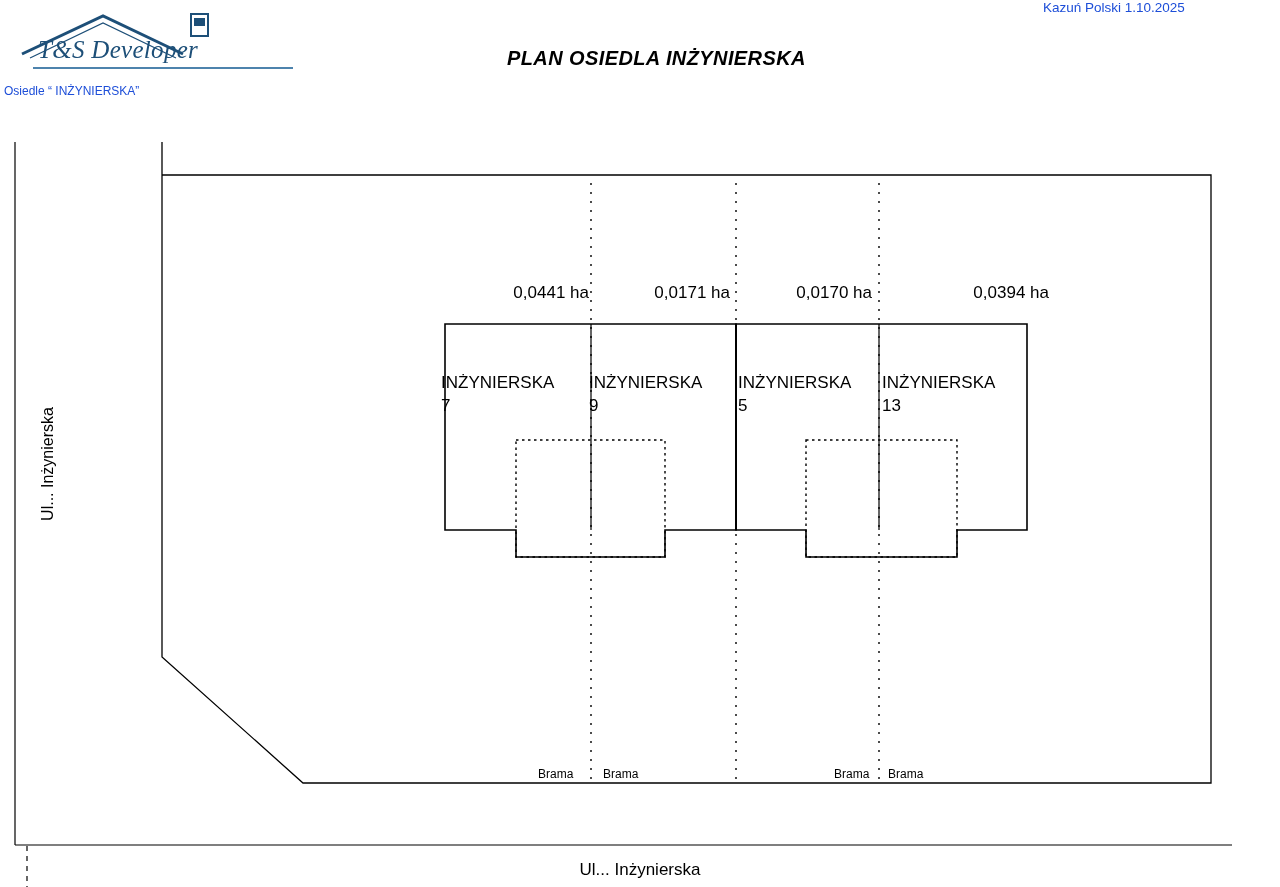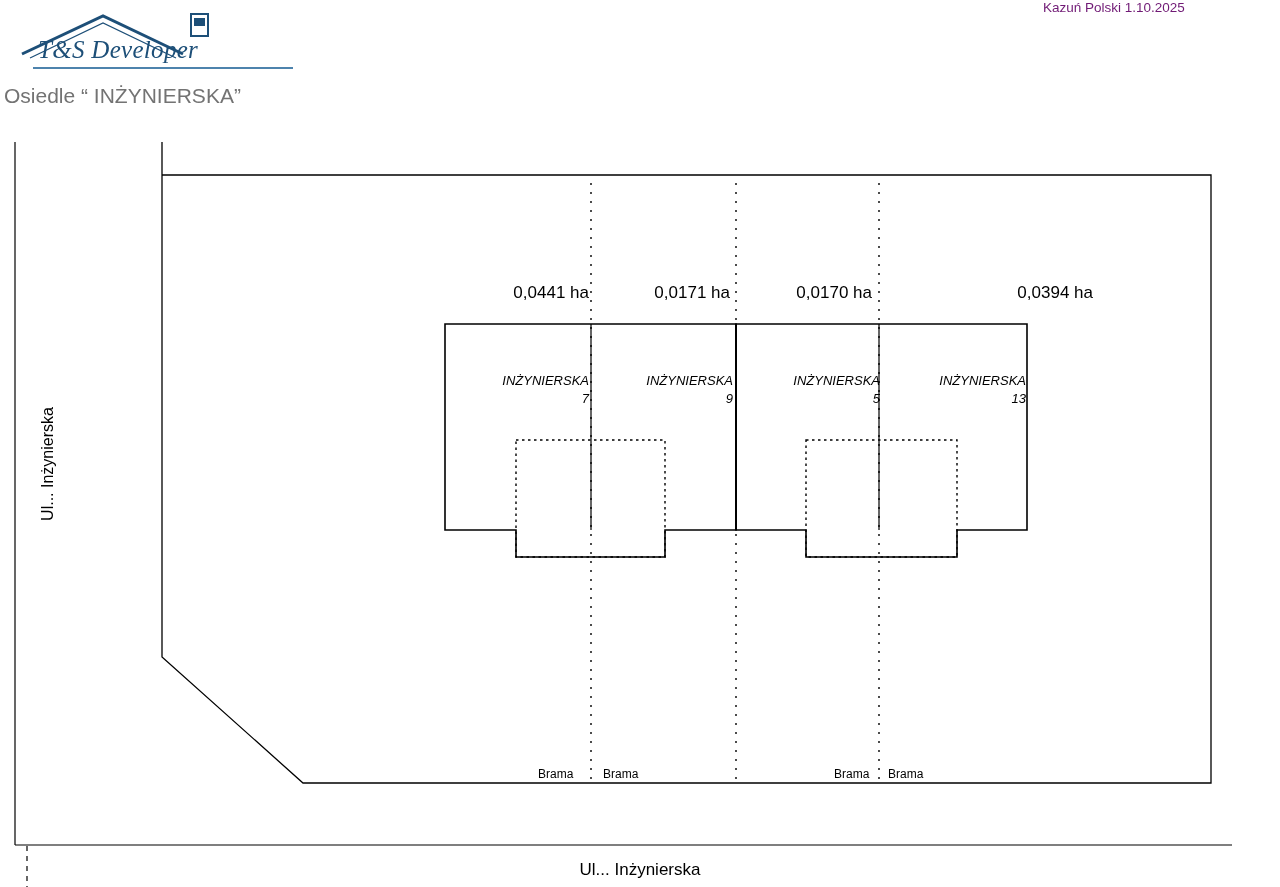--- a/index.html
+++ b/index.html
@@ -18,21 +18,21 @@
     overflow: hidden;
     background: #ffffff;
   }
   .abs { position: absolute; }
 
   
   #date-label {
     left: 1043px;
     top: 0px;
     font-size: 13.5px;
-    color: #701a75;
+    color: #1d4ed8;
     white-space: nowrap;
   }
   #logo-block {
     left: 8px;
     top: 6px;
     width: 300px;
     height: 74px;
   }
   #logo-text {
     position: absolute;
@@ -42,22 +42,22 @@
     font-style: italic;
     font-weight: normal;
     font-size: 25px;
     color: #1d4f78;
     letter-spacing: 0.3px;
     white-space: nowrap;
   }
   #estate-label {
     left: 4px;
     top: 84px;
-    font-size: 21px;
-    color: #737373;
+    font-size: 12px;
+    color: #1d4ed8;
     white-space: nowrap;
   }
   #plan-title {
     left: 507px;
     top: 47px;
     font-size: 20px;
     font-style: italic;
     font-weight: bold;
     color: #000;
     letter-spacing: 0.4px;
@@ -71,26 +71,25 @@
   }
 
   
   .area-label {
     font-size: 17px;
     color: #000;
     text-align: right;
     white-space: nowrap;
   }
   .house-label {
-    font-size: 13px;
+    font-size: 17px;
     color: #000;
-    text-align: right;
+    text-align: left;
     line-height: 1.35;
     white-space: nowrap;
-    font-style: italic;
   }
   .gate-label {
     font-size: 12px;
     color: #000;
     white-space: nowrap;
     text-align: center;
   }
   #street-left-label {
     left: -22px;
     top: 455px;
@@ -125,20 +124,21 @@
       <path d="M22 52 L95 17 L168 52" fill="none" stroke="#1d4f78" stroke-width="1.2"></path>
       <rect x="183" y="8" width="17" height="22" fill="none" stroke="#1d4f78" stroke-width="2"></rect>
       <rect x="186" y="12" width="11" height="8" fill="#1d4f78"></rect>
       <line x1="25" y1="62" x2="285" y2="62" stroke="#4d83ad" stroke-width="2"></line>
     </svg>
     <div id="logo-text">T&amp;S Developer</div>
   </div>
 
   <div class="abs" id="estate-label">Osiedle “ INŻYNIERSKA”</div>
 
+  <div class="abs" id="plan-title">PLAN OSIEDLA INŻYNIERSKA</div>
 
   <svg class="abs" id="plan-svg" width="1280" height="887" viewBox="0 0 1280 887">
 
     <line x1="15" y1="142" x2="15" y2="845" stroke="#000" stroke-width="1.2"></line>
     <line x1="27" y1="846" x2="27" y2="887" stroke="#000" stroke-width="1.2" stroke-dasharray="5 5"></line>
 
     <path d="M162 142 L162 175 L1211 175 L1211 783 L303 783 L162 657 L162 142" fill="none" stroke="#000" stroke-width="1.3"></path>
 
     <line x1="15" y1="845" x2="1232" y2="845" stroke="#000" stroke-width="1.2"></line>
 
@@ -153,21 +153,21 @@
     <path d="M736 324 L1027 324 L1027 530 L957 530 L957 557 L806 557 L806 530 L736 530 Z" fill="none" stroke="#000" stroke-width="1.6"></path>
     <line x1="879" y1="324" x2="879" y2="530" stroke="#000" stroke-width="1.2"></line>
 
     <rect x="516" y="440" width="149" height="117" fill="none" stroke="#000" stroke-width="1.4" stroke-dasharray="2.5 3.5"></rect>
     <rect x="806" y="440" width="151" height="117" fill="none" stroke="#000" stroke-width="1.4" stroke-dasharray="2.5 3.5"></rect>
   </svg>
 
   <div class="abs area-label" style="left:441px; top:283px; width:148px;">0,0441 ha</div>
   <div class="abs area-label" style="left:606px; top:283px; width:124px;">0,0171 ha</div>
   <div class="abs area-label" style="left:748px; top:283px; width:124px;">0,0170 ha</div>
-  <div class="abs area-label" style="left:953px; top:283px; width:140px;">0,0394 ha</div>
+  <div class="abs area-label" style="left:909px; top:283px; width:140px;">0,0394 ha</div>
 
   <div class="abs house-label" style="left:441px; top:372px; width:148px;">
     <div>INŻYNIERSKA</div>
     <div>7</div>
   </div>
   <div class="abs house-label" style="left:589px; top:372px; width:144px;">
     <div>INŻYNIERSKA</div>
     <div>9</div>
   </div>
   <div class="abs house-label" style="left:738px; top:372px; width:142px;">

